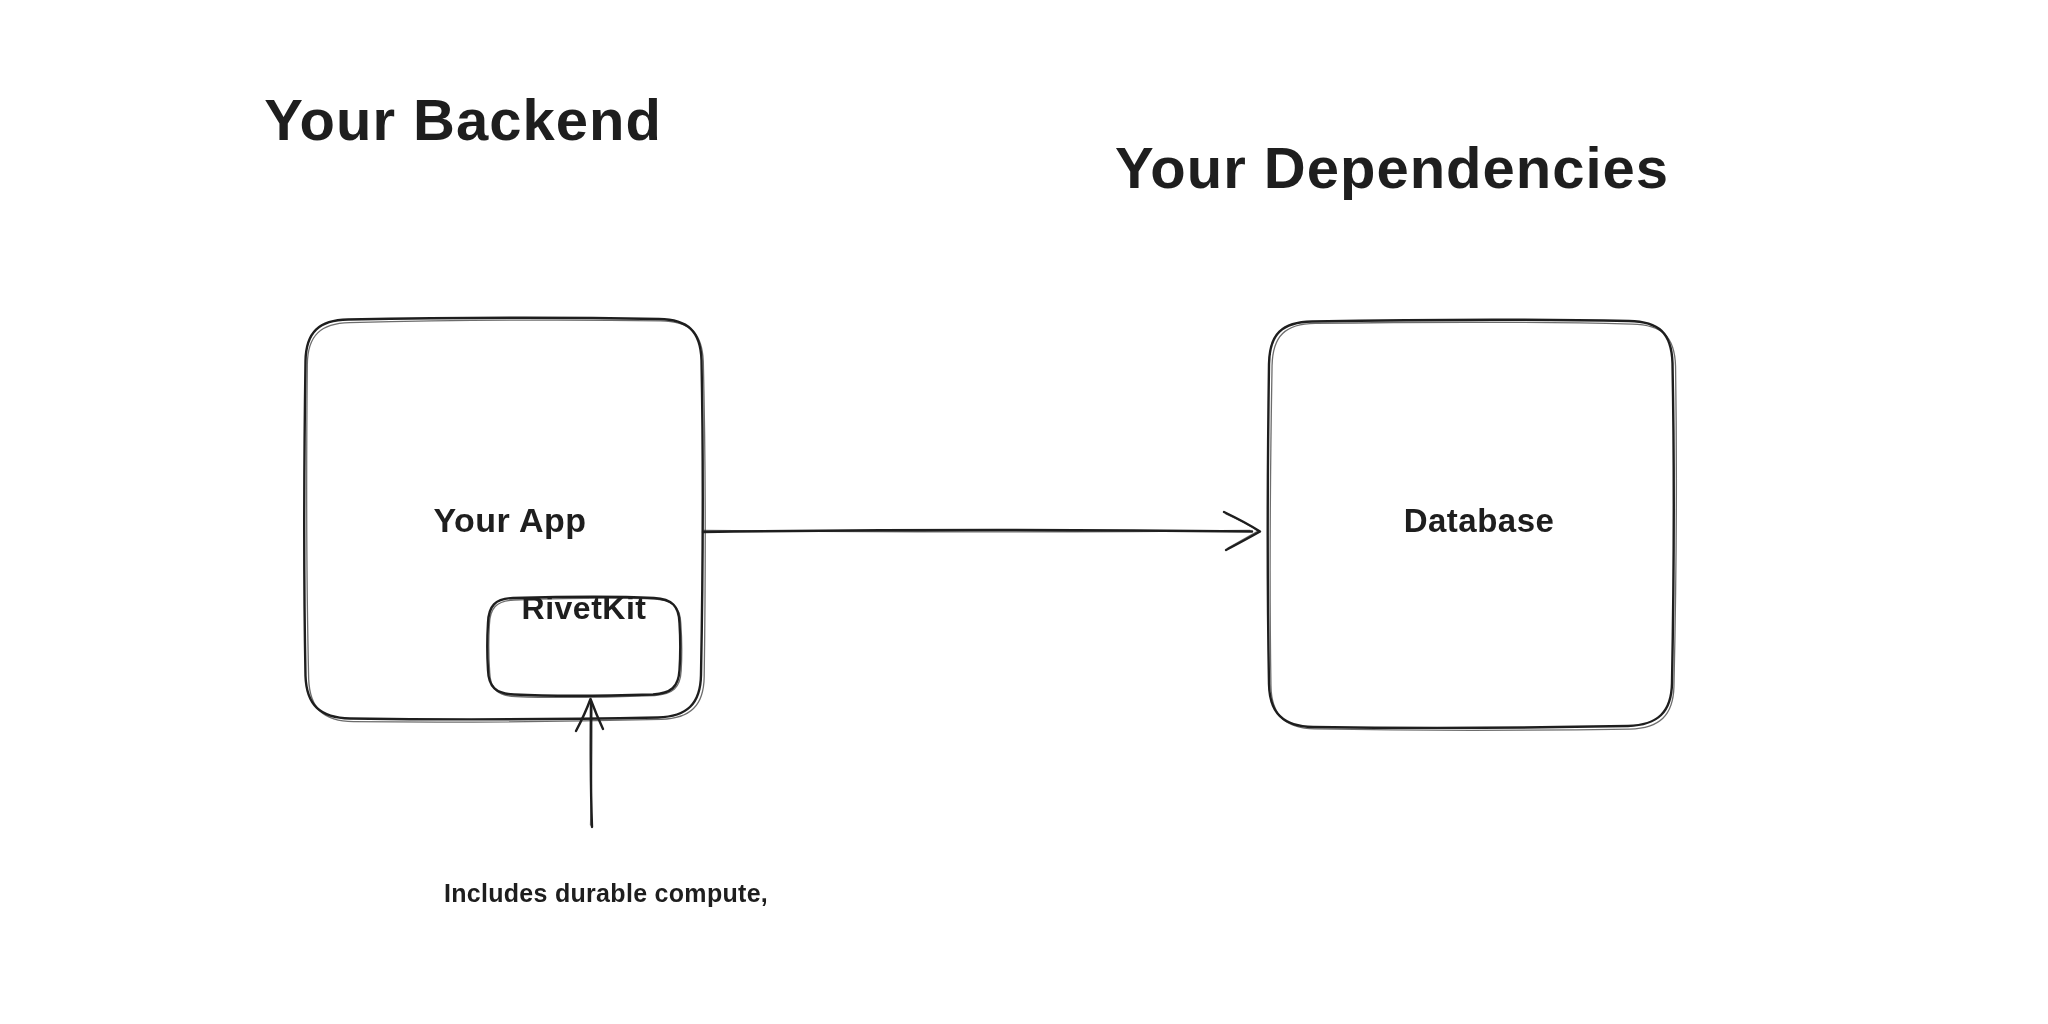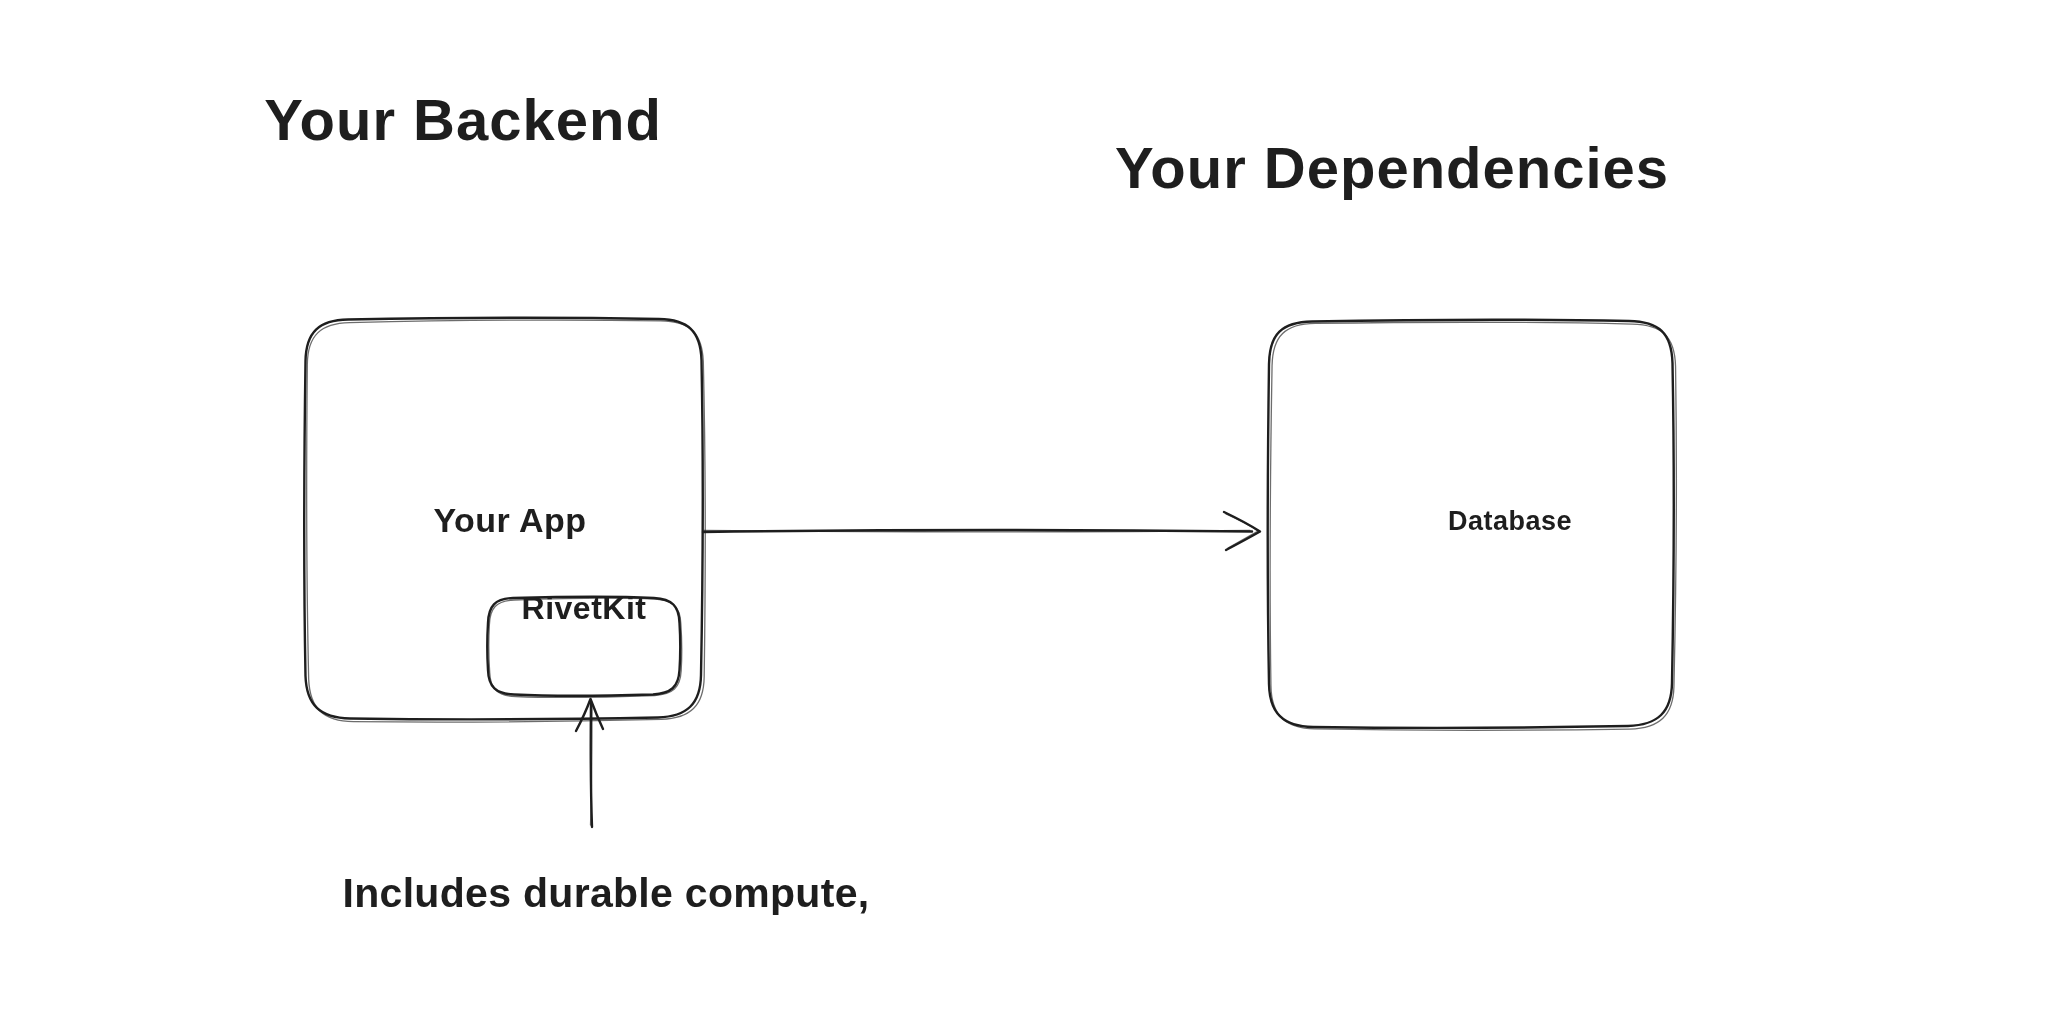--- a/index.html
+++ b/index.html
@@ -50,28 +50,28 @@
     letter-spacing: 1px;
   }
   #title-backend      { left: 463px;  top: 119px; }
   #title-dependencies { left: 1392px; top: 119px; margin-top: 48px; }
   .box-label {
     font-weight: 700;
     letter-spacing: 0.5px;
   }
   #label-your-app { left: 510px;  top: 520px; font-size: 34px; text-align: center; }
   #label-rivetkit { left: 584px;  top: 608px; font-size: 32px; }
-  #label-database { left: 1510px; top: 521px; font-size: 27px; }
+  #label-database { left: 1479px; top: 521px; font-size: 33px; }
   .annotation {
     position: absolute;
     left: 606px;
     top: 893px;
     transform: translate(-50%, -50%);
     text-align: right;
-    font-size: 41px;
+    font-size: 25px;
     font-weight: 700;
     line-height: 40px;
     letter-spacing: 0.3px;
     color: #1e1e1e;
     white-space: nowrap;
   }
 </style>
 </head>
 <body>
 

